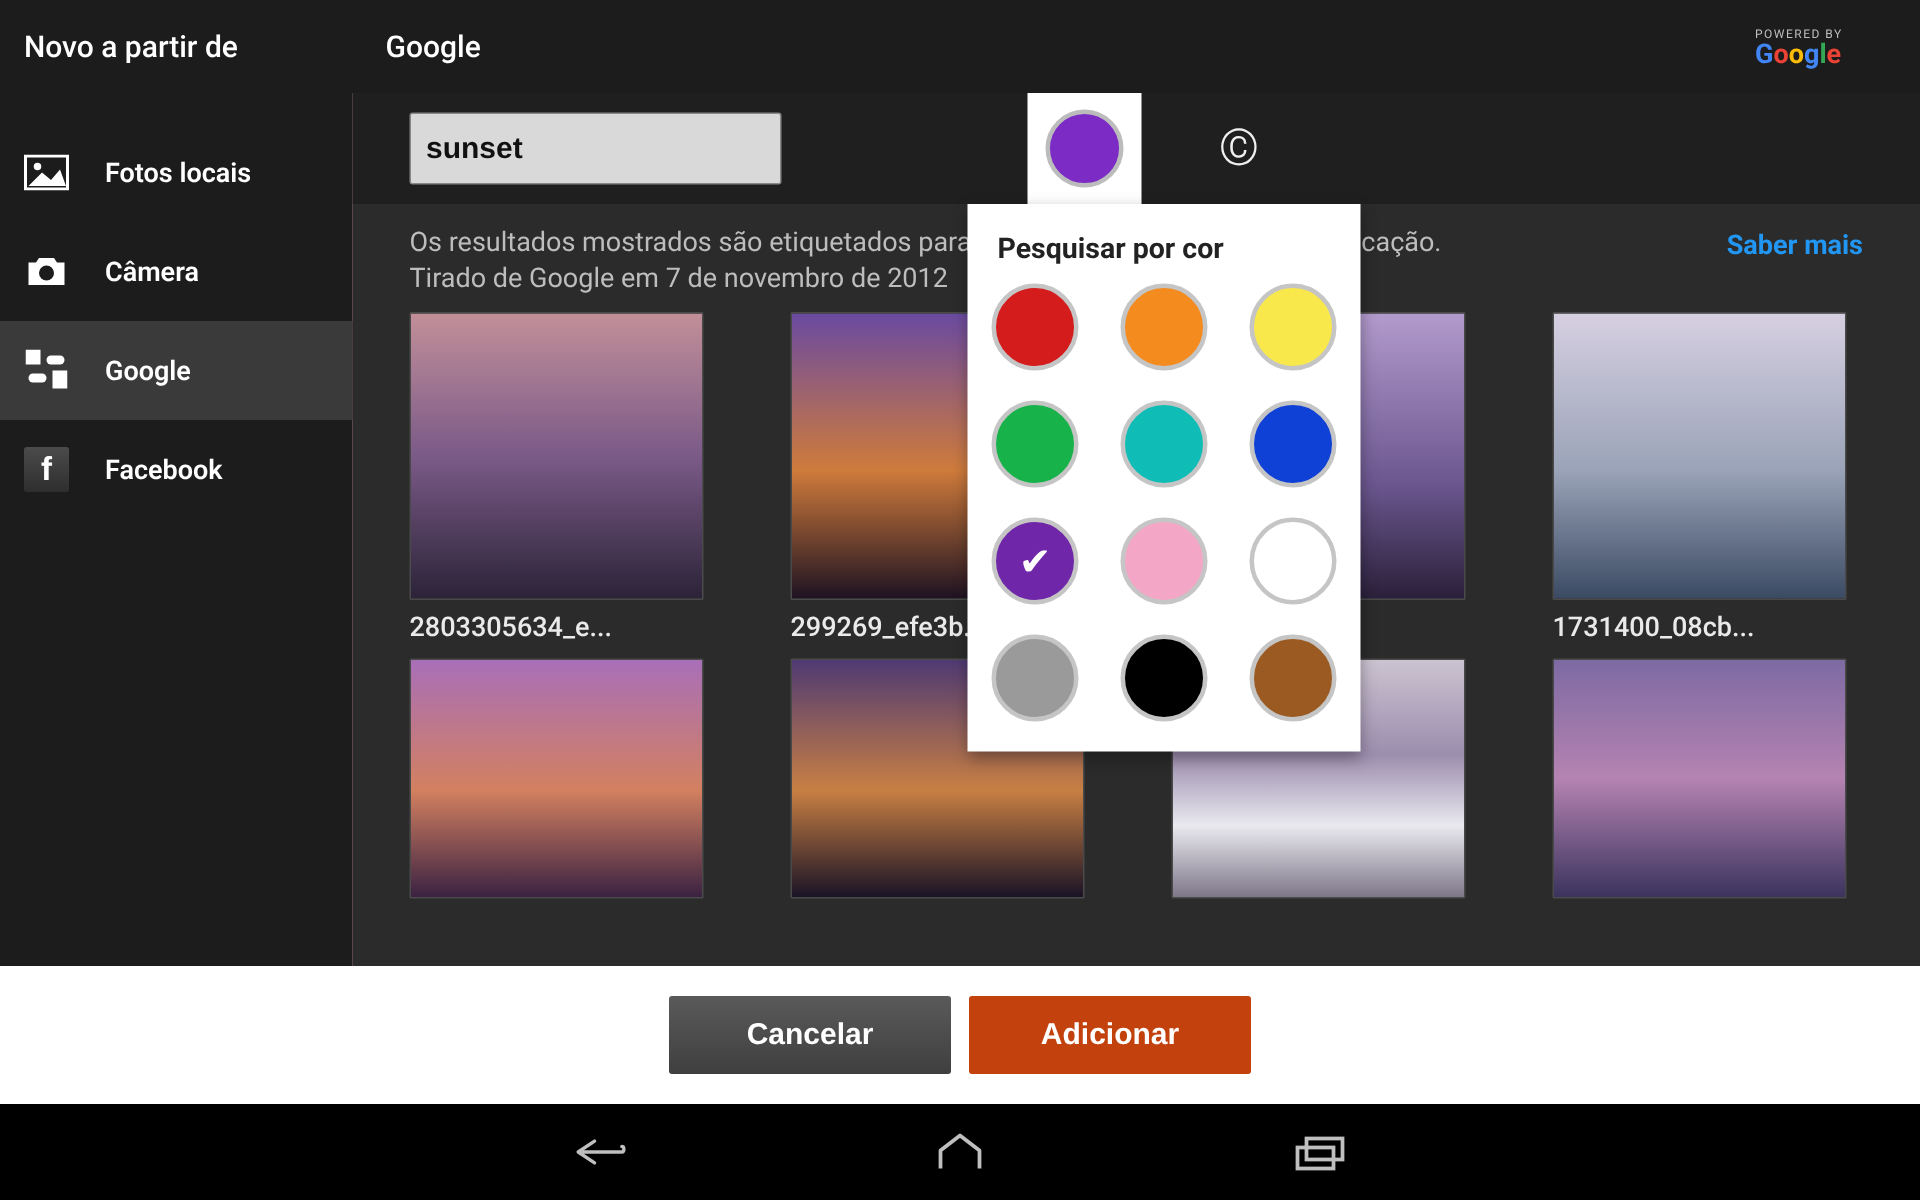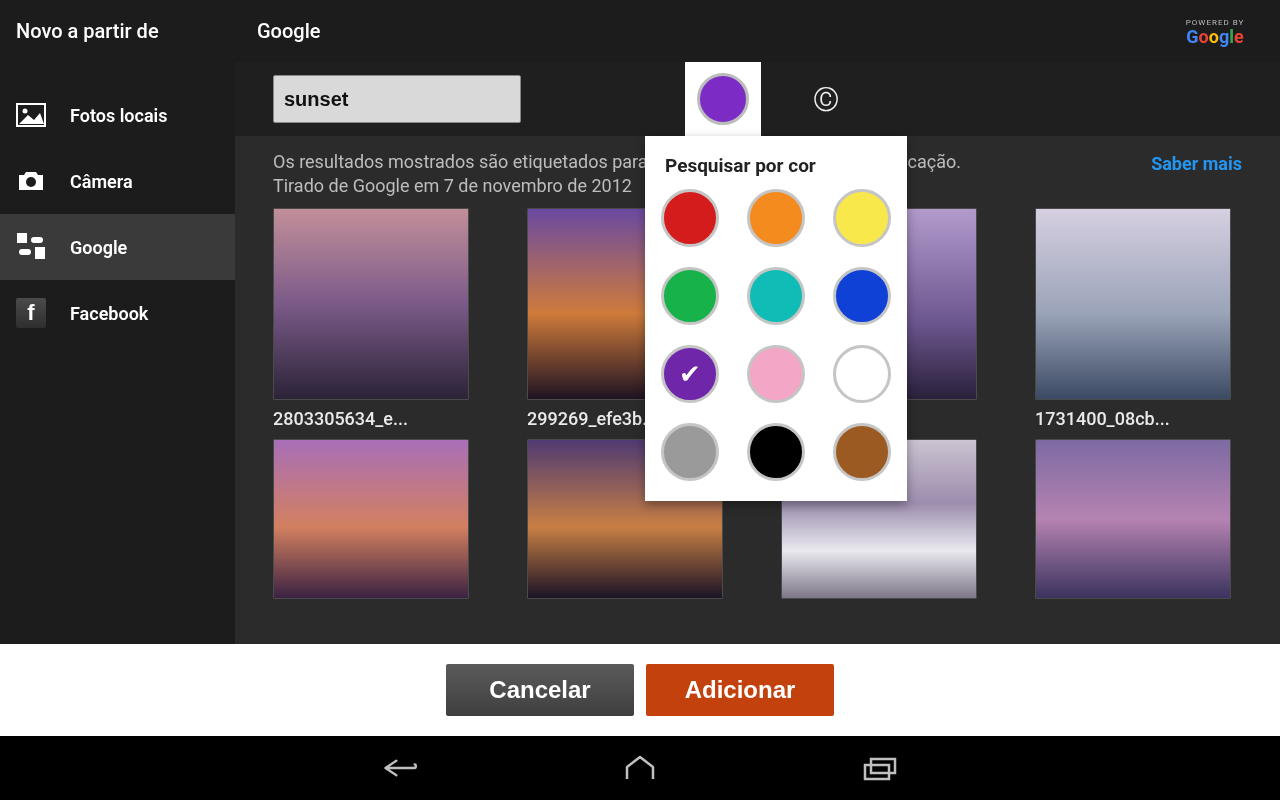--- a/index.html
+++ b/index.html
@@ -3,21 +3,21 @@
 <meta charset="utf-8">
 <style>
   * { box-sizing: border-box; margin: 0; padding: 0; }
   html, body { width: 1280px; height: 800px; font-family: Roboto, "Helvetica Neue", Arial, sans-serif; background: #000; overflow: hidden; }
   .app { display: flex; flex-direction: column; width: 100%; height: 100%; }
 
   
   .header { display: flex; align-items: center; height: 62px; background: #1c1c1c; color: #fff; }
   .header-left { width: 235px; padding-left: 16px; font-size: 20px; font-weight: 500; }
   .header-title { flex: 1; padding-left: 22px; font-size: 20px; font-weight: 500; }
-  .powered { width: 110px; padding-right: 20px; display: flex; flex-direction: column; align-items: center; }
+  .powered { width: 110px; padding-right: 20px; display: flex; flex-direction: column; align-items: flex-start; }
   .powered-txt { font-size: 8px; letter-spacing: 1px; color: #bdbdbd; }
   .google-logo { font-size: 18px; font-weight: 700; line-height: 16px; margin-top: 2px; }
   .g1{color:#4285F4}.g2{color:#EA4335}.g3{color:#FBBC05}.g4{color:#4285F4}.g5{color:#34A853}.g6{color:#EA4335}
 
   
   .body { display: flex; flex: 1; background: #f9a8d4; overflow: hidden; }
 
   
   .sidebar { width: 235px; background: #1c1c1c; padding-top: 20px; }
   .sidebar-item { display: flex; align-items: center; height: 66px; padding-left: 16px; color: #fff; cursor: pointer; }
@@ -50,21 +50,21 @@
   
   .grid { flex: 1; overflow: hidden; padding: 0 38px; }
   .row-grid { display: flex; gap: 58px; margin-bottom: 10px; }
   .cell { width: 196px; }
   .thumb { width: 196px; height: 192px; border: 1px solid #4a4a4a; border-radius: 1px; }
   .label { color: #eaeaea; font-size: 18px; margin-top: 8px; font-weight: 500; overflow: hidden; white-space: nowrap; }
   .row2 .thumb { height: 160px; }
 
   
   .bottom-bar { height: 92px; background: #fff; display: flex; align-items: center; justify-content: center; gap: 12px; }
-  .btn { width: 188px; height: 52px; border: none; border-radius: 2px; font-size: 24px; font-weight: 600; cursor: pointer; }
+  .btn { width: 188px; height: 52px; border: none; border-radius: 2px; font-size: 20px; font-weight: 600; cursor: pointer; }
   .btn-dark { background: #555; background: linear-gradient(#5a5a5a,#3f3f3f); color: #fff; }
   .btn-light { background: #c2410c; color: #fff; }
 
   
   .nav { height: 64px; background: #000; display: flex; align-items: center; justify-content: center; gap: 200px; }
   .nav-icon { width: 40px; height: 28px; display: flex; align-items: center; justify-content: center; cursor: pointer; }
 
   
   .color-popup { position: absolute; top: 74px; left: 410px; width: 262px; background: #fff; padding: 18px 2px 20px; box-shadow: 0 4px 10px rgba(0,0,0,.35); }
   .color-popup h3 { font-size: 19px; font-weight: 700; color: #222; padding: 0 0 12px 18px; }

